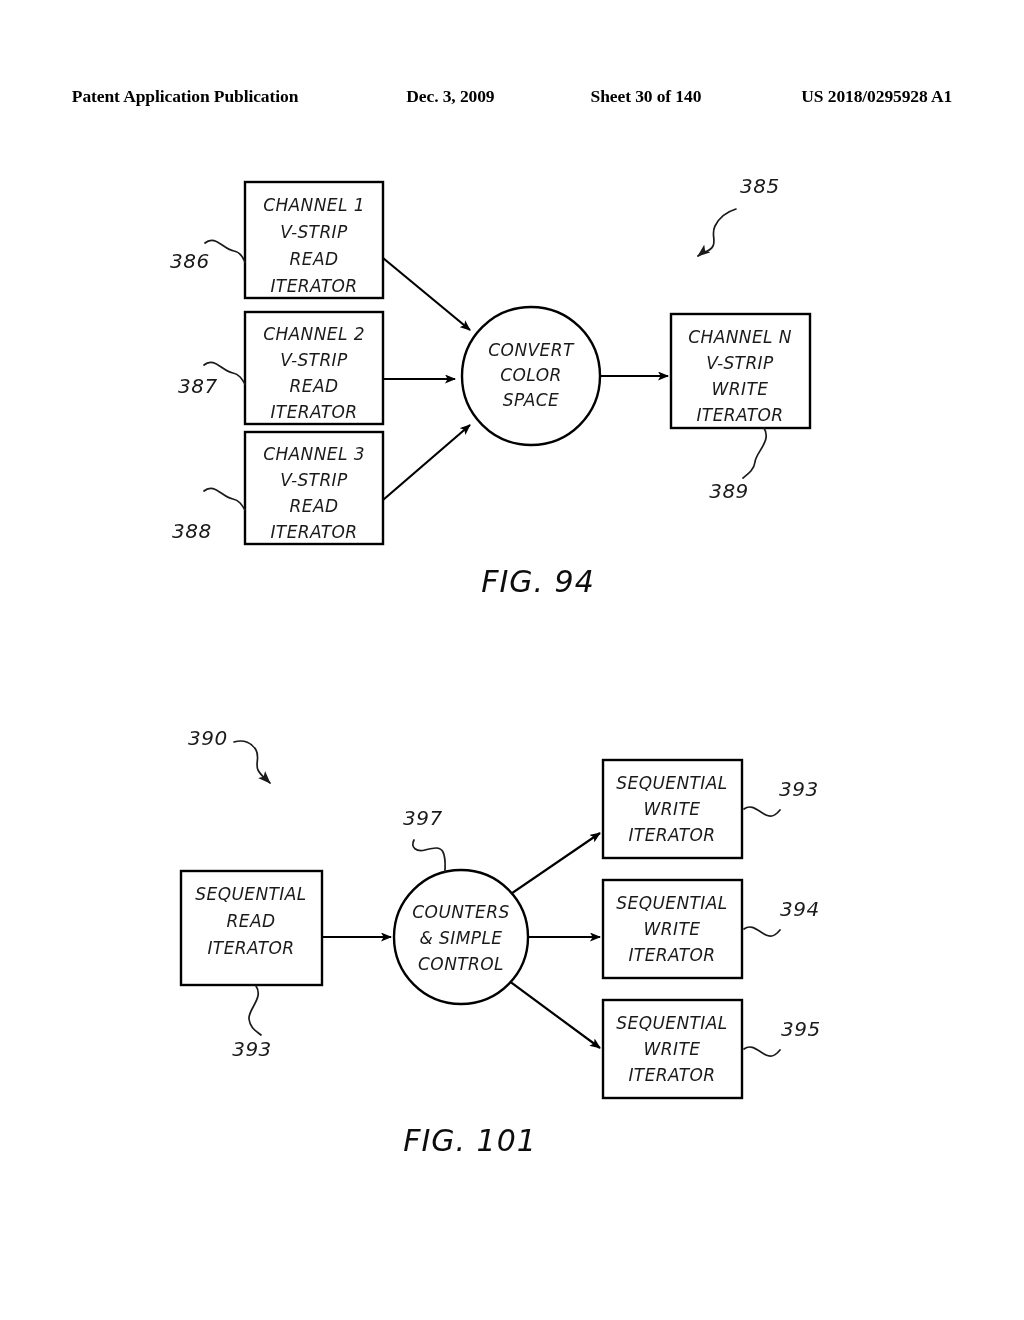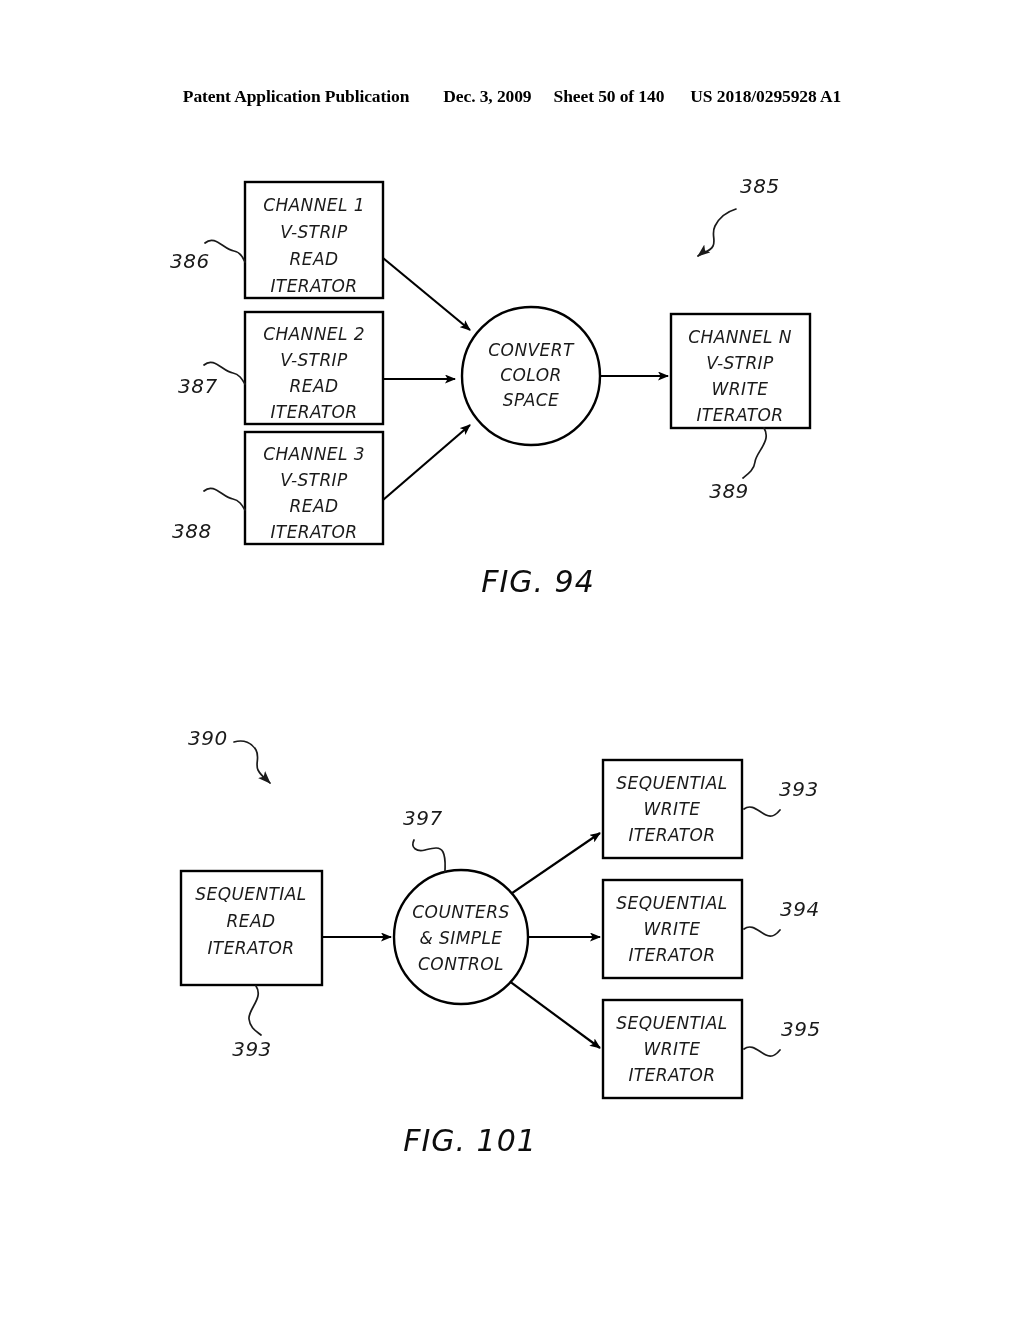--- a/index.html
+++ b/index.html
@@ -31,20 +31,21 @@
     height: 26px;
     display: flex;
     align-items: baseline;
     justify-content: center;
     font-family: "Liberation Serif", serif;
     font-weight: bold;
     font-size: 17.5px;
     color: #000000;
     letter-spacing: -0.1px;
     white-space: nowrap;
+    gap: 37px;
   }
   .pub-header .seg { display: inline-block; }
   .gap-lg { display: inline-block; width: 34px; }
   .gap-md { display: inline-block; width: 22px; }
   .gap-sm { display: inline-block; width: 26px; }
 
   
   #drawing {
     position: absolute;
     top: 0;
@@ -98,21 +99,21 @@
 </head>
 <body>
 
 <div id="page">
 
   <div class="pub-header">
     <span class="seg">Patent Application Publication</span>
     <span class="gap-lg"></span>
     <span class="seg">Dec. 3, 2009</span>
     <span class="gap-md"></span>
-    <span class="seg">Sheet 50 of 140</span>
+    <span class="seg">Sheet 30 of 140</span>
     <span class="gap-sm"></span>
     <span class="seg">US 2018/0295928 A1</span>
   </div>
 
   <svg id="drawing" viewBox="0 0 1024 1320">
 
     <defs>
       <marker id="ah" markerWidth="11" markerHeight="9" refX="10" refY="4.5" orient="auto" markerUnits="userSpaceOnUse">
         <path d="M0,0 L11,4.5 L0,9 L2.6,4.5 Z" fill="#000000"></path>
       </marker>

